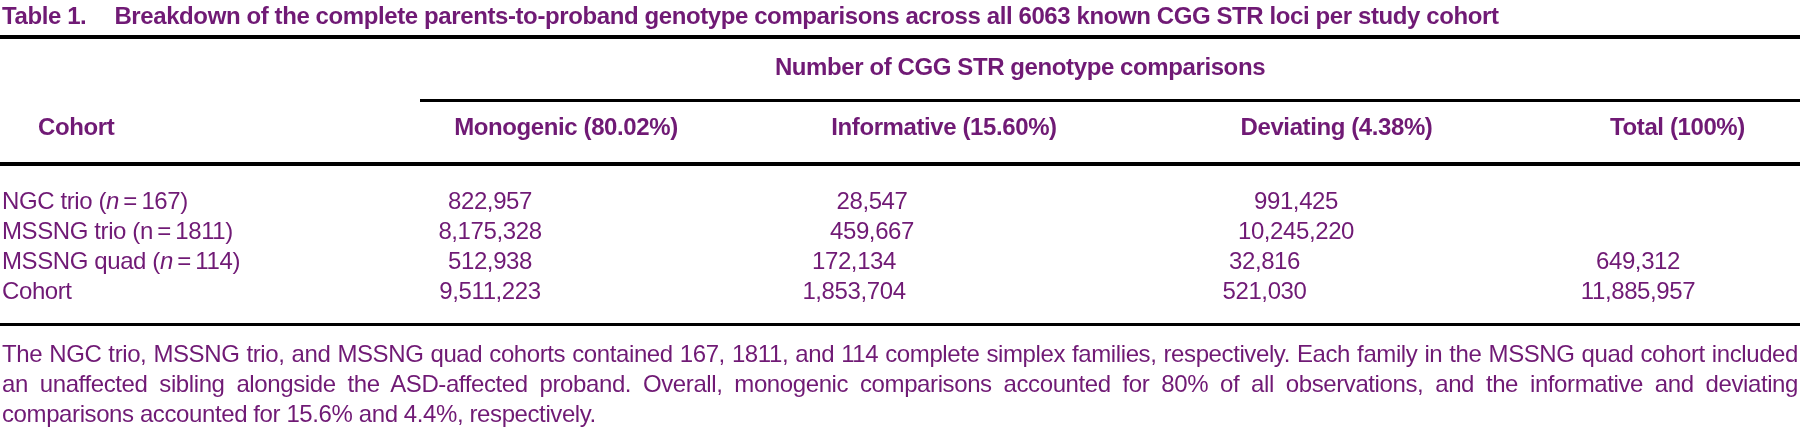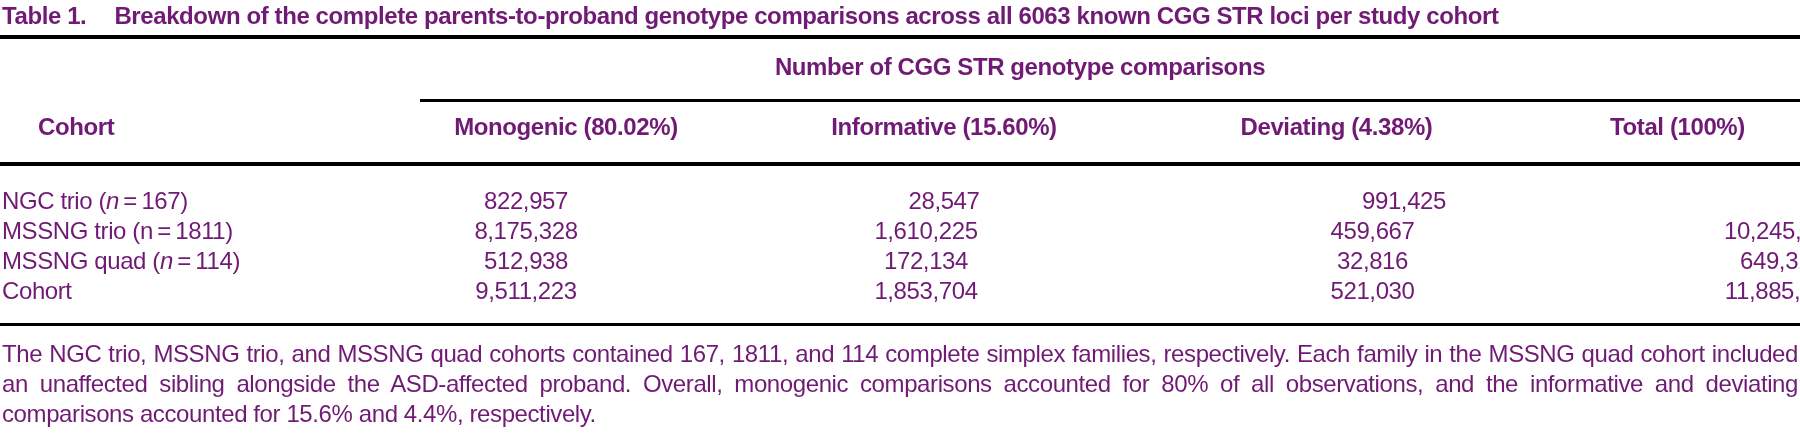--- a/index.html
+++ b/index.html
@@ -36,21 +36,21 @@
     display: grid;
     grid-template-columns: 360px 340px 416px 369px 315px;
   }
   .header-row { margin-top: 10px; line-height: 30px; font-weight: bold; margin-left: 36px; }
   .c { white-space: nowrap; }
   .c1 { text-align: left; padding-left: 2px; }
   .c2, .c3, .c4, .c5 { text-align: center; }
   .header-row .c5 { padding-right: 2px; }
   .rule-mid { height: 4px; margin-top: 20px; }
   .tbody { margin-top: 20px; }
-  .data-row { line-height: 30px; gap: 36px; }
+  .data-row { line-height: 30px; }
   .data-row .c2 { padding-right: 80px; }
   .data-row .c3 { padding-right: 108px; }
   .data-row .c4 { padding-right: 72px; }
   .data-row .c5 { padding-right: 9px; }
   .rule-bottom { height: 3px; margin-top: 17px; }
   .footnote {
     margin: 13px 0 0 0;
     padding: 0 2px;
     text-align: justify;
     line-height: 30px;
@@ -88,21 +88,20 @@
     <div class="grid data-row">
       <div class="c c1"><span>NGC trio (</span><span class="it">n</span><span> = 167)</span></div>
       <div class="c c2">822,957</div>
       <div class="c c4">28,547</div>
       <div class="c c5">991,425</div>
     </div>
 
     <div class="grid data-row">
       <div class="c c1"><span>MSSNG trio (</span><span>n</span><span> = 1811)</span></div>
       <div class="c c2">8,175,328</div>
-      <div class="c c3">1,610,225</div>
       <div class="c c4">459,667</div>
       <div class="c c5">10,245,220</div>
     </div>
 
     <div class="grid data-row">
       <div class="c c1"><span>MSSNG quad (</span><span class="it">n</span><span> = 114)</span></div>
       <div class="c c2">512,938</div>
       <div class="c c3">172,134</div>
       <div class="c c4">32,816</div>
       <div class="c c5">649,312</div>

